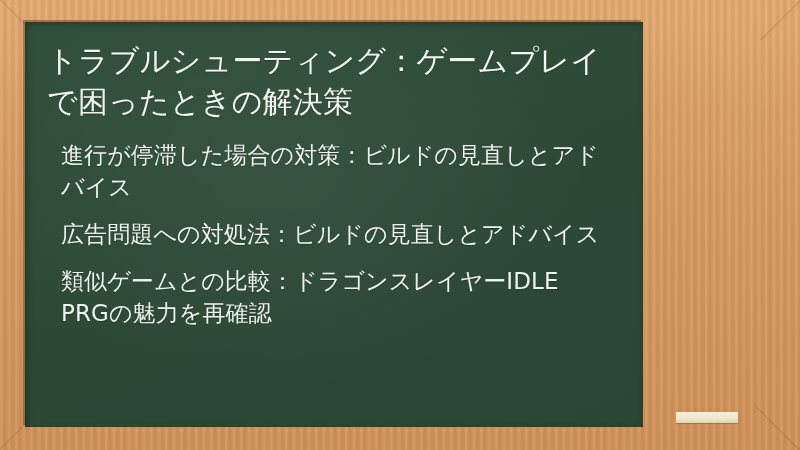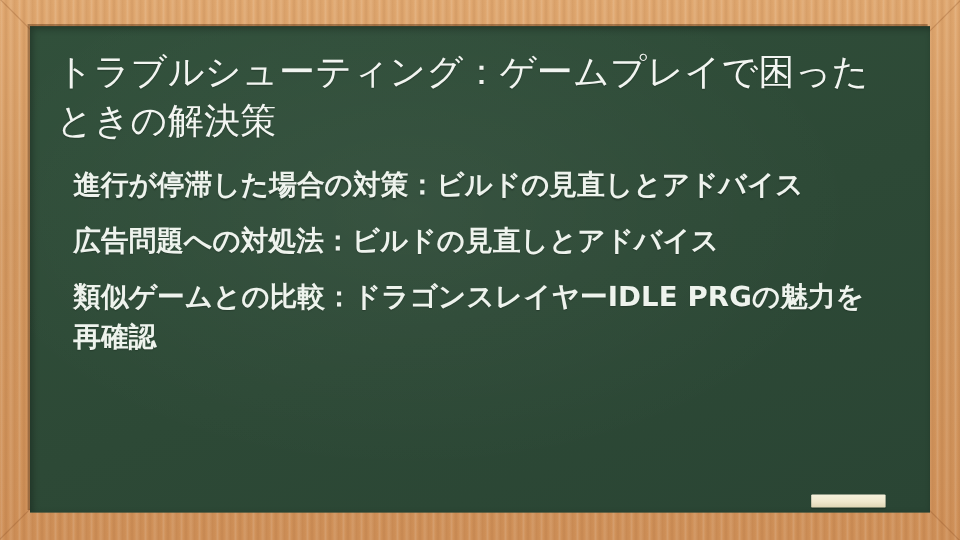--- a/index.html
+++ b/index.html
@@ -49,21 +49,21 @@
   .mitre.tl { left: 0;     top: 0;      height: 56px; transform: rotate(-45deg); }
   .mitre.tr { left: 800px; top: 0;      height: 56px; transform: rotate(45deg); }
   .mitre.bl { left: 0;     top: 450px;  height: 64px; transform: rotate(-135deg); }
   .mitre.br { left: 800px; top: 450px;  height: 64px; transform: rotate(135deg); }
 
   
   #chalkboard {
     position: absolute;
     left: 25px;
     top: 22px;
-    width: 750px;
+    width: 618px;
     height: 405px;
     box-sizing: border-box;
     background-color: #2e4a38;
     background-image:
       radial-gradient(ellipse at 42% 38%, rgba(255,255,255,0.045) 0%, rgba(255,255,255,0.0) 62%),
       linear-gradient(160deg, #31503b 0%, #2d4936 55%, #2a4534 100%);
     box-shadow:
       -2px -2px 0 0 rgba(90,50,18,0.45),
       inset 2px 2px 6px rgba(0,0,0,0.30);
     padding: 10px 28px 0 18px;
@@ -84,21 +84,21 @@
   }
 
   #board-list {
     list-style: none;
     margin: 16px 0 0 0;
     padding: 0 6px 0 18px;
   }
   #board-list li {
     color: #eef3ed;
     font-size: 23px;
-    font-weight: 700;
+    font-weight: 400;
     line-height: 1.42;
     margin: 0 0 14px 0;
     letter-spacing: 0.1px;
     text-shadow: 0 1px 1px rgba(0,0,0,0.22);
   }
   #board-list li:last-child { margin-bottom: 4px; }
 
   
   #chalk-stick {
     position: absolute;

